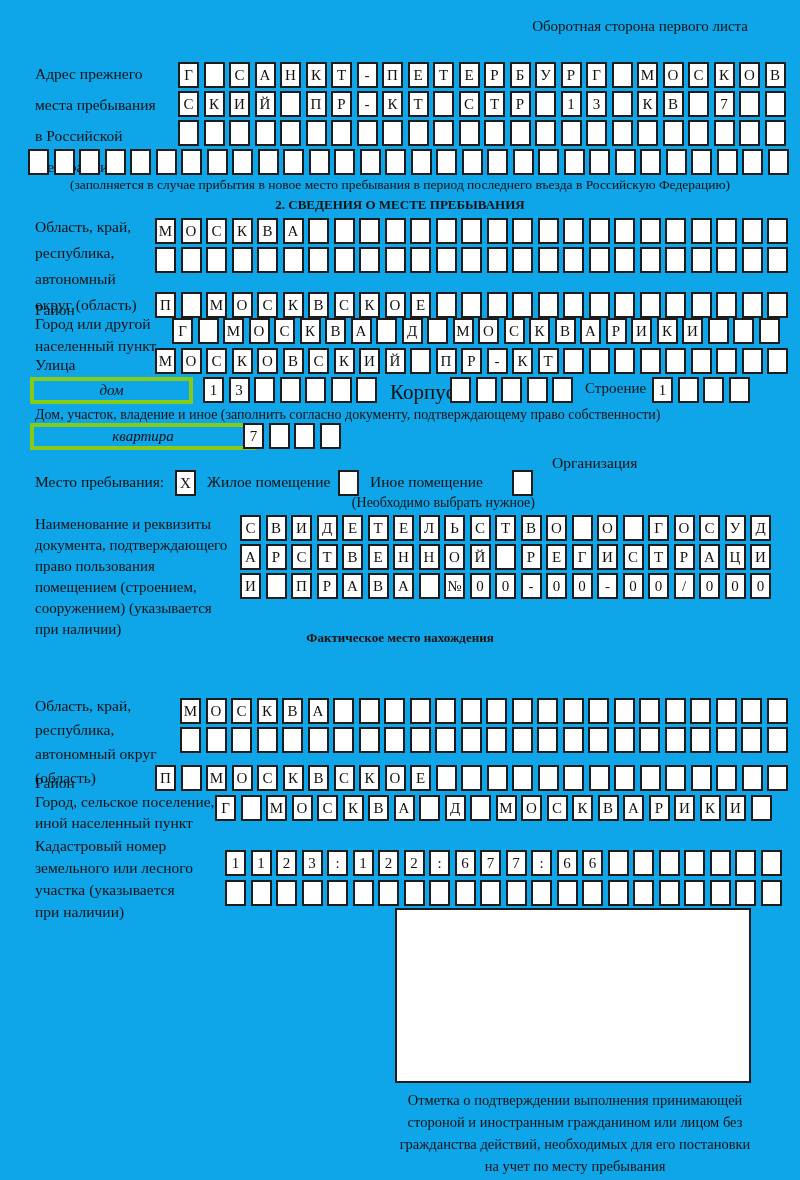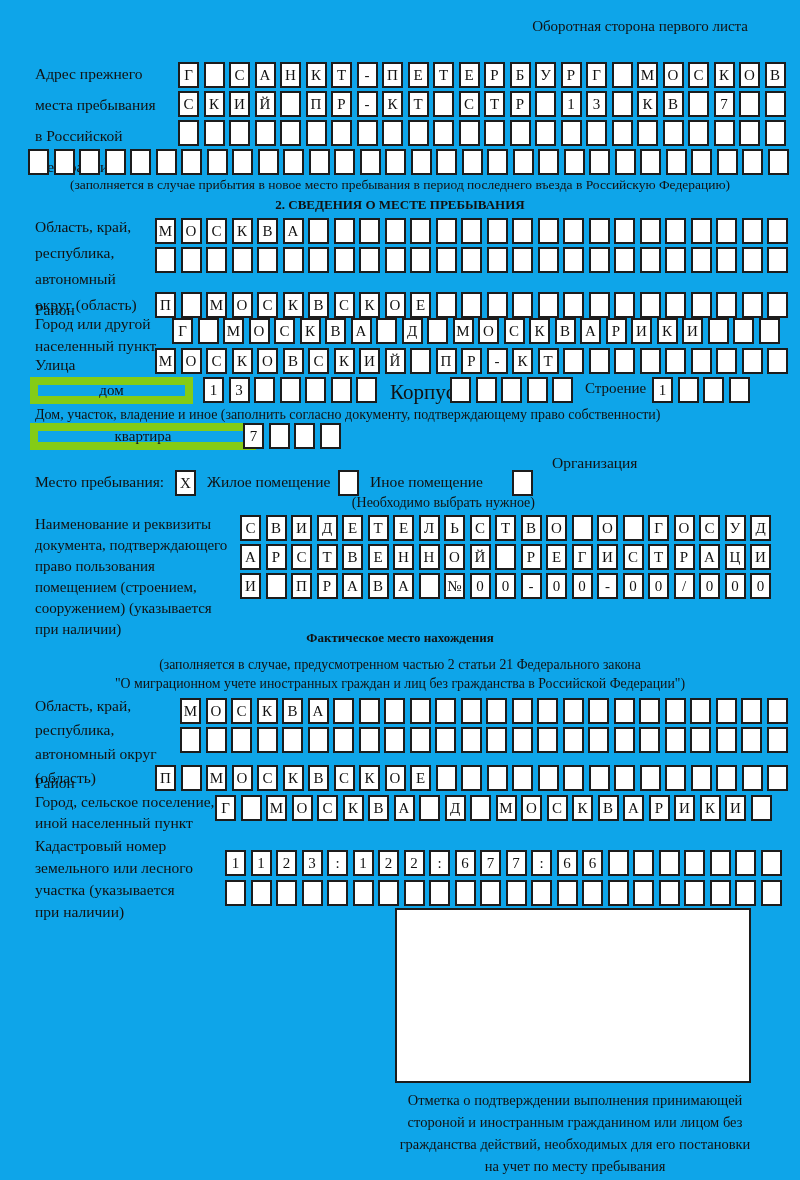--- a/index.html
+++ b/index.html
@@ -16,22 +16,22 @@
   .center{text-align:center; left:0; width:800px;}
   .title{font-weight:bold; font-size:13px;}
   .cells{display:flex; column-gap:4.5px;}
   .cell{
     box-sizing:border-box; width:21px; height:26px; flex:0 0 21px;
     border:2px solid #1c1c1c; background:#fff;
     display:flex; align-items:center; justify-content:center;
     font-size:15px; line-height:1; font-family:inherit;
   }
   .longbox{
-    box-sizing:border-box; border:8px solid #84cc16; height:27px;
-    display:flex; align-items:center; justify-content:center; font-size:15px;
+    box-sizing:border-box; border:4px solid #84cc16; height:27px;
+    display:flex; align-items:center; justify-content:center; font-size:15px;font-style:italic;
   }
   .stampbox{box-sizing:border-box; border:2px solid #1c1c1c; background:#fff;}
 </style>
 </head>
 <body>
 
 <div class="page">
 
   <div class="abs" style="top:18px; right:52px; font-size:15px;">Оборотная сторона первого листа</div>
 
@@ -419,22 +419,20 @@
       <span class="cell">-</span>
       <span class="cell">0</span>
       <span class="cell">0</span>
       <span class="cell">/</span>
       <span class="cell">0</span>
       <span class="cell">0</span>
       <span class="cell">0</span>
     </div>
 
   <div class="abs title center" style="top:630px;">Фактическое место нахождения</div>
-  <div class="abs caption center" style="top:655px; line-height:19px; font-size:13.8px;">(заполняется в случае, предусмотренном частью 2 статьи 21 Федерального закона
-"О миграционном учете иностранных граждан и лиц без гражданства в Российской Федерации")</div>
 
   <div class="abs label" style="left:35px; top:694px; line-height:24px;">Область, край,
 республика,
 автономный округ
 (область)</div>
   <div class="abs cells" style="left:180px; top:698px;">
       <span class="cell">М</span>
       <span class="cell">О</span>
       <span class="cell">С</span>
       <span class="cell">К</span>

